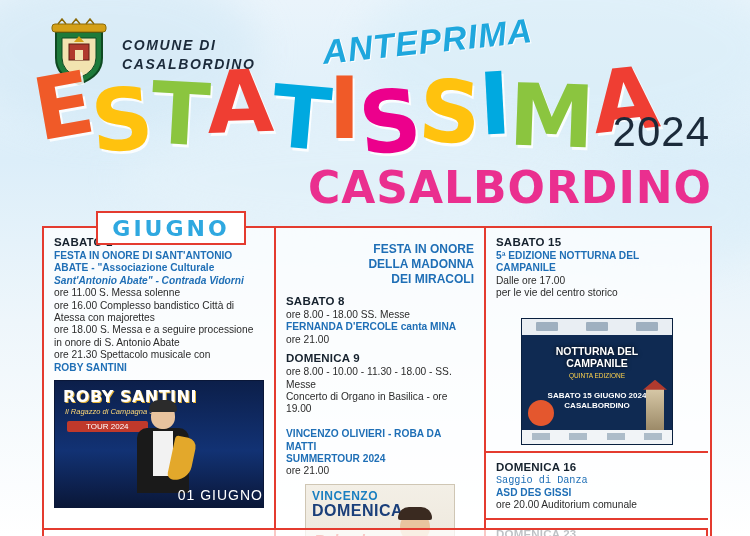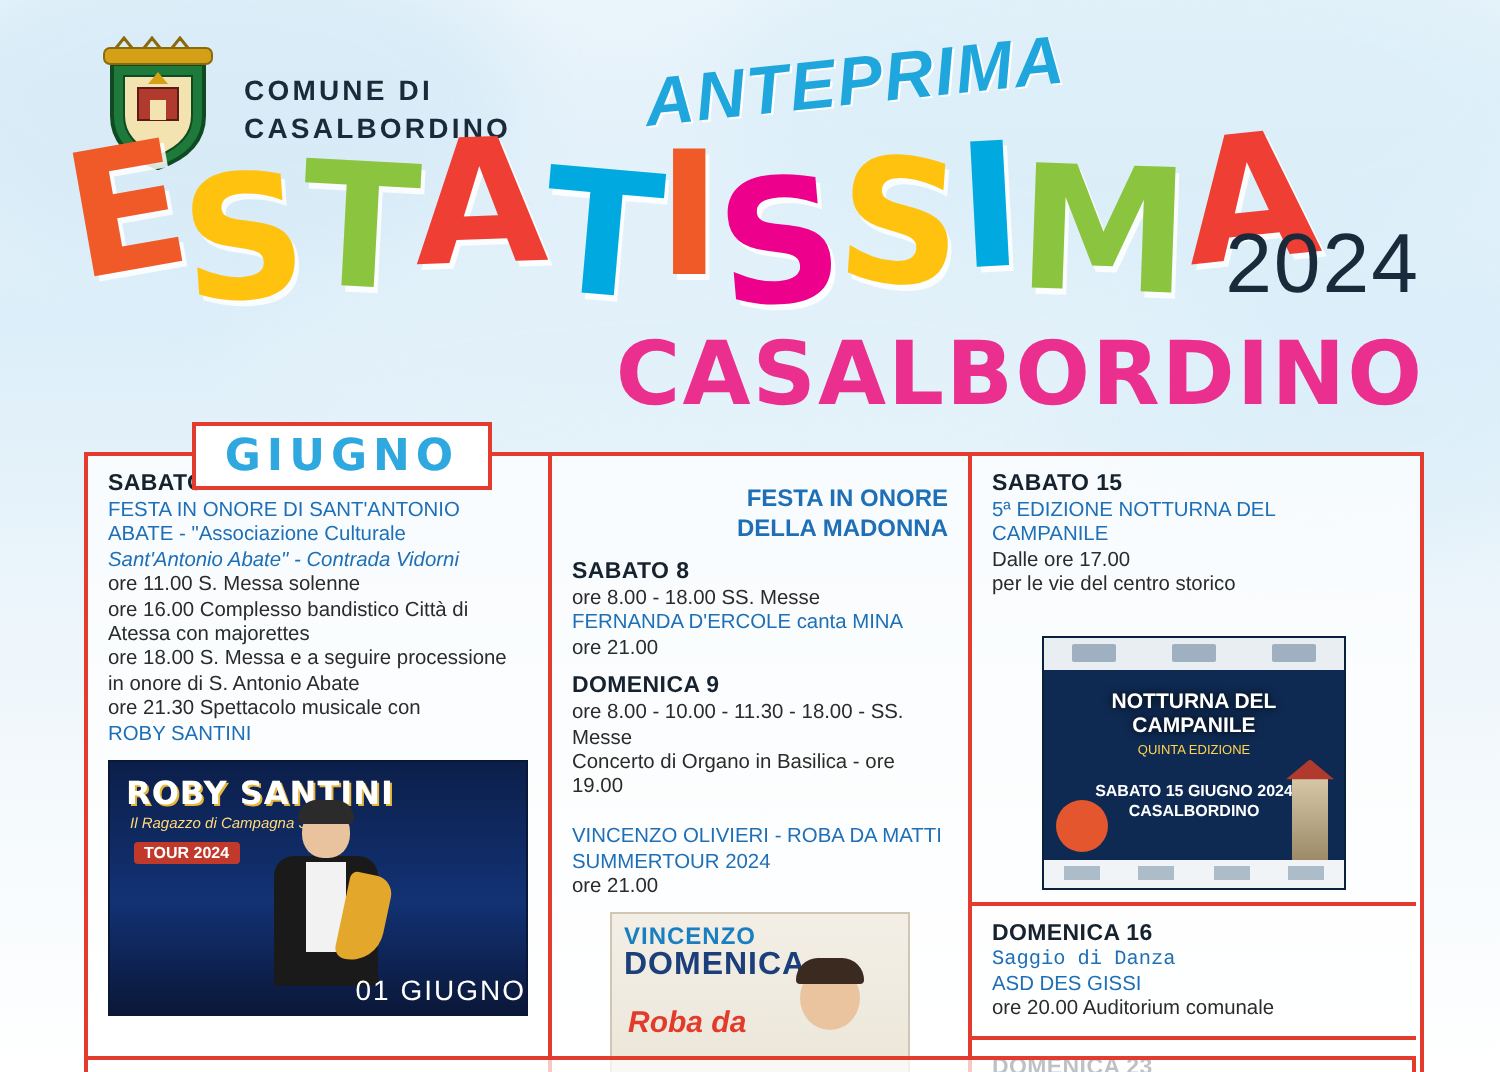--- a/index.html
+++ b/index.html
@@ -42,20 +42,21 @@
   }
   .comune {
     position: absolute;
     left: 122px;
     top: 36px;
     font-weight: bold;
     font-size: 14px;
     letter-spacing: 1.6px;
     color: #1b2a3a;
     line-height: 19px;
+    font-style: italic;
   }
 
   .anteprima {
     position: absolute;
     left: 322px;
     top: 22px;
     font-size: 34px;
     font-weight: bold;
     font-style: italic;
     letter-spacing: 1px;
@@ -155,21 +156,21 @@
     font-weight: bold;
     color: #16222e;
     letter-spacing: .2px;
     margin-bottom: 2px;
   }
   .ev {
     font-size: 10.2px;
     line-height: 12.4px;
     color: #2b2b2b;
   }
-  .ev.blue { color: #1f6fb6; font-weight: normal; }
+  .ev.blue { color: #1f6fb6; font-weight: bold; }
   .ev.blue-n { color: #1f6fb6; font-family: Liberation Mono, monospace; }
   .ev.italic { font-style: italic; }
   .fest-title {
     font-size: 12px;
     font-weight: bold;
     color: #1f6fb6;
     text-align: right;
     line-height: 15px;
     margin: 6px 0 8px 0;
   }
@@ -200,24 +201,24 @@
     position: absolute;
     left: 10px; top: 26px;
     font-size: 7.5px;
     font-style: italic;
     color: #ffd978;
   }
   .flyer-roby .rb-tour {
     position: absolute;
     left: 12px; top: 40px;
     font-size: 8px;
-    font-weight: bold;
+    font-weight: normal;
     color: #ffffff;
     background: #c0392b;
-    padding: 1px 5px;
+    padding: 1px 19px;
     border-radius: 2px;
   }
   .flyer-roby .rb-date {
     position: absolute;
     left: 4px; right: 0; bottom: 4px;
     text-align: right;
     font-size: 14px;
     font-weight: normal;
     color: #ffffff;
     letter-spacing: 1px;
@@ -382,20 +383,21 @@
           <div class="rb-date">01 GIUGNO</div>
         </div>
       </div>
     </div>
 
     <div class="col col-2">
       <div class="cell">
         <div class="fest-title">
           <div>FESTA IN ONORE</div>
           <div>DELLA MADONNA</div>
+          <div>DEI MIRACOLI</div>
         </div>
         <div id="col2-blocks">
             <div style="margin-bottom: 6px;">
               <div class="day">SABATO 8</div>
               <div id="c2-lines-0">
                 <div class="ev">ore 8.00 - 18.00 SS. Messe</div>
                 <div class="ev blue">FERNANDA D'ERCOLE canta MINA</div>
                 <div class="ev">ore 21.00</div>
               </div>
             </div>

